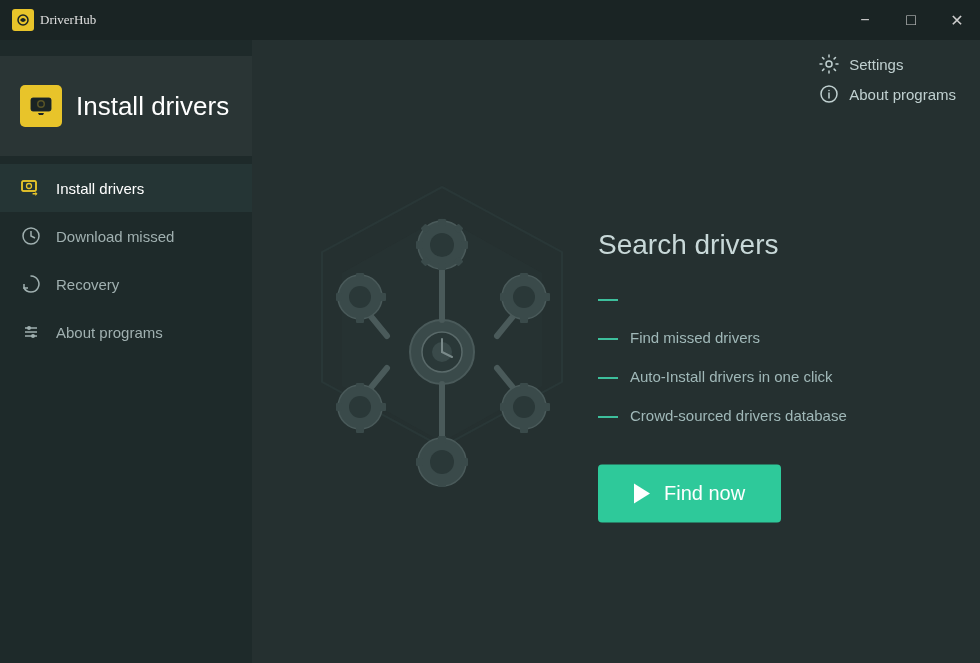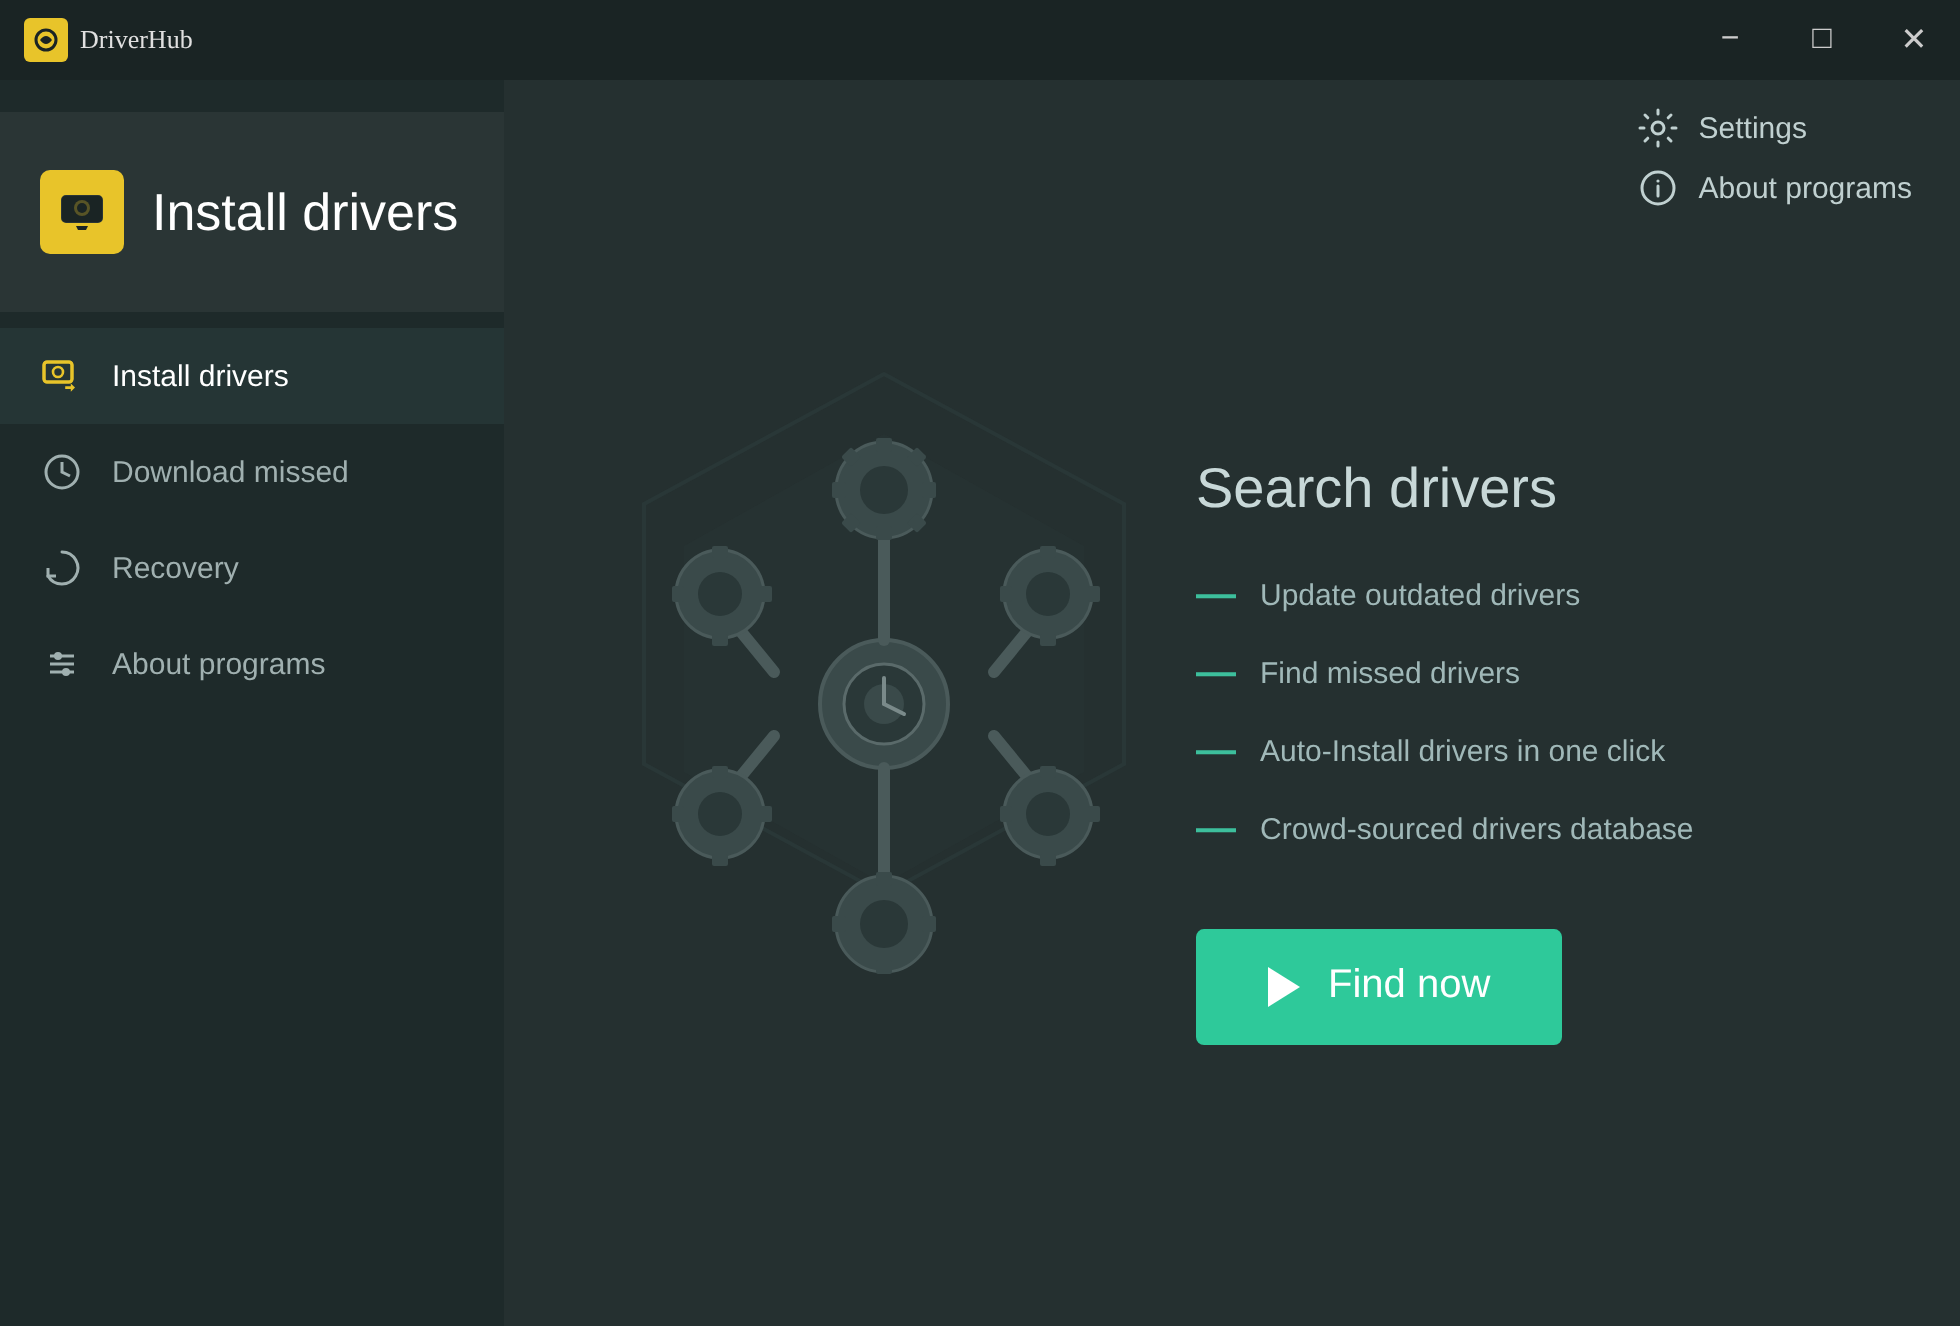--- a/index.html
+++ b/index.html
@@ -403,21 +403,20 @@
         <rect x="218" y="236" width="6" height="8" rx="1" fill="#3a4a4a"></rect>
         <rect x="262" y="236" width="6" height="8" rx="1" fill="#3a4a4a"></rect>
       </svg>
     </div>
 
     <div class="right-panel">
       <h2 class="search-title">Search drivers</h2>
       <ul class="feature-list">
         <li class="feature-item">
           <span class="feature-dash">—</span>
-          <span>Update outdated drivers</span>
         </li>
         <li class="feature-item">
           <span class="feature-dash">—</span>
           <span>Find missed drivers</span>
         </li>
         <li class="feature-item">
           <span class="feature-dash">—</span>
           <span>Auto-Install drivers in one click</span>
         </li>
         <li class="feature-item">

